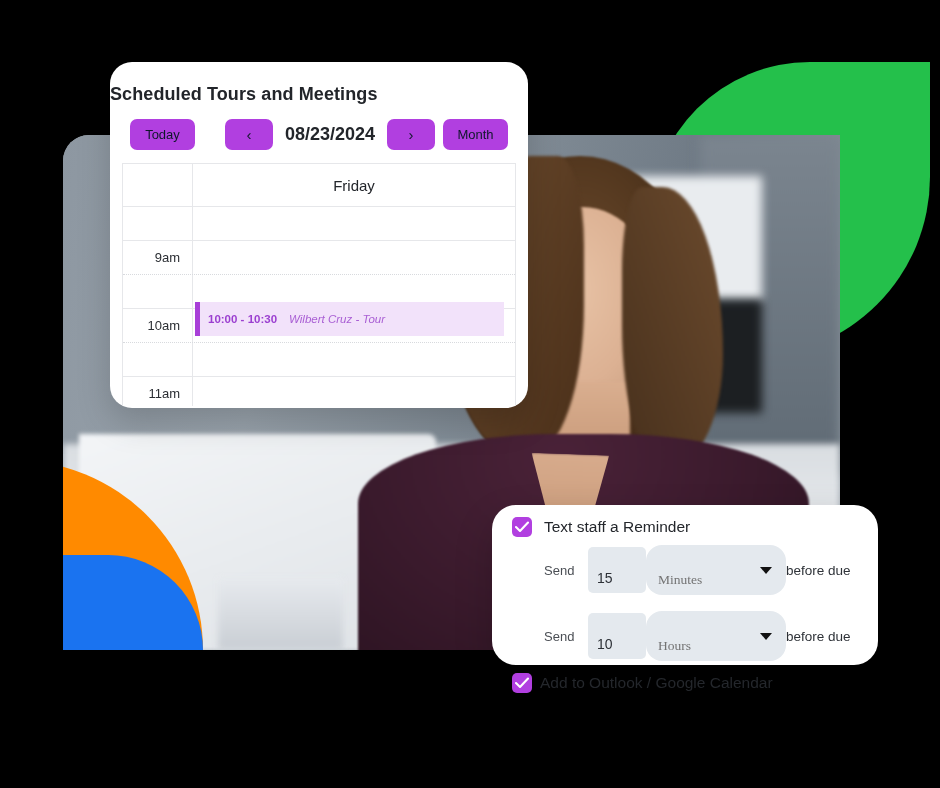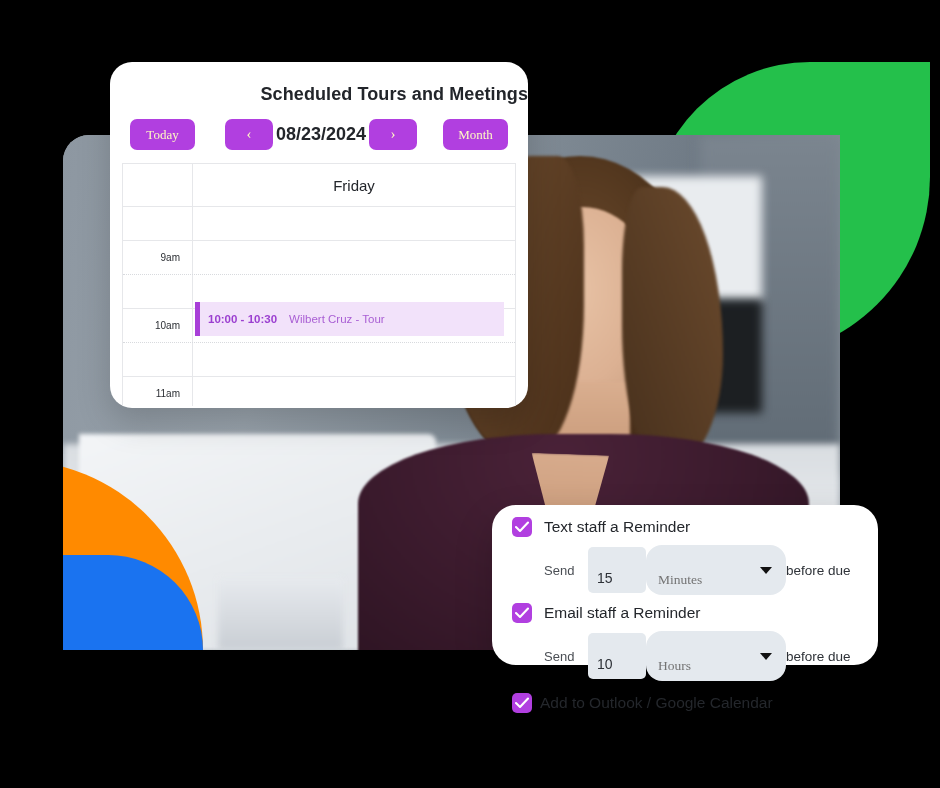--- a/index.html
+++ b/index.html
@@ -167,53 +167,53 @@
   .cal-card {
     position:absolute;
     left:110px; top:62px;
     width:418px; height:346px;
     background:#fff;
     border-radius:22px;
     box-shadow: 0 14px 34px rgba(0,0,0,.18);
     overflow:hidden;
   }
   .cal-title {
-    text-align:right;
+    text-align:left;
     font-size:18px;
     font-weight:600;
     color:#22252a;
     letter-spacing:.1px;
     padding-top:22px;
   }
   .cal-toolbar {
     display:flex;
     align-items:center;
     gap:0;
     padding: 14px 12px 0 12px;
   }
   .btn {
     background:#b13fe0;
-    color:#fef9c3;
+    color:#0f172a;
     border:none;
     border-radius:7px;
-    font-family:Liberation Serif, serif;
+    font-family:Liberation Sans, sans-serif;
     font-size:13px;
     font-weight:500;
     cursor:pointer;
     display:flex; align-items:center; justify-content:center;
   }
   .btn-today { width:65px; height:31px; margin-left:8px; }
   .btn-month { width:65px; height:31px; margin-left:auto; margin-right:8px; }
   .nav-group { display:flex; align-items:center; margin-left:30px; }
   .btn-arrow { width:48px; height:31px; font-size:15px; font-weight:400;}
   .cal-date {
     font-size:18px;
     font-weight:600;
     color:#22252a;
-    padding: 0 3px;
+    padding: 0 12px;
     white-space:nowrap;
   }
 
   .cal-grid {
     margin: 13px 12px 0 12px;
     border:1px solid #e6e7ea;
     border-bottom:none;
     height:243px;
     position:relative;
     overflow:hidden;
@@ -227,41 +227,41 @@
   .cal-head-day {
     flex:1; text-align:center;
     font-size:15px; font-weight:500; color:#23262b;
   }
   .cal-body { position:relative; }
   .cal-row { height:34px; display:flex; position:relative; }
   .cal-row .gut {
     width:70px; border-right:1px solid #e6e7ea;
     display:flex; align-items:center; justify-content:flex-end;
     padding-right:12px;
-    font-size:10px; color:#2b2e33;
+    font-size:13px; color:#2b2e33;
   }
   .cal-row .cell { flex:1; }
   .solid-line { border-top:1px solid #e6e7ea; }
   .dot-line { border-top:1px dotted #d8dade; }
 
   .event {
     position:absolute;
     left:72px; right:11px;
     height:34px;
     background:#f2e2fa;
     display:flex; align-items:center;
     overflow:hidden;
   }
   .event-bar { width:5px; height:100%; background:#a83fd8; flex:none; }
   .event-time {
     font-size:11.5px; color:#9b3fd0; font-weight:600;
     padding-left:8px; white-space:nowrap;
   }
   .event-name {
-    font-size:11.5px; color:#a95fd4; 
+    font-size:11.5px; color:#a95fd4; font-style:italic;
     padding-left:12px; white-space:nowrap;
   }
 
   
   .rem-card {
     position:absolute;
     left:492px; top:505px;
     width:386px; height:160px;
     background:#fff;
     border-radius:24px;
@@ -435,28 +435,20 @@
       <input class="num-input" type="text" value="15" style="">
       <div class="sel-wrap">
         <select class="sel">
           <option>Minutes</option>
         </select>
         <span class="caret"></span>
       </div>
       <span class="after-label">before due</span>
     </div>
 
-    <div class="rem-row">
-      <div class="chk">
-        <svg width="14" height="12" viewBox="0 0 14 12">
-          <path d="M1 6 L5 10 L13 1.5" stroke="#fff" stroke-width="2.1" fill="none" stroke-linecap="round" stroke-linejoin="round"></path>
-        </svg>
-      </div>
-      <span class="rem-label">Email staff a Reminder</span>
-    </div>
 
     <div class="rem-controls">
       <span class="send-label">Send</span>
       <input class="num-input" type="text" value="10" style="">
       <div class="sel-wrap">
         <select class="sel">
           <option>Hours</option>
         </select>
         <span class="caret"></span>
       </div>

